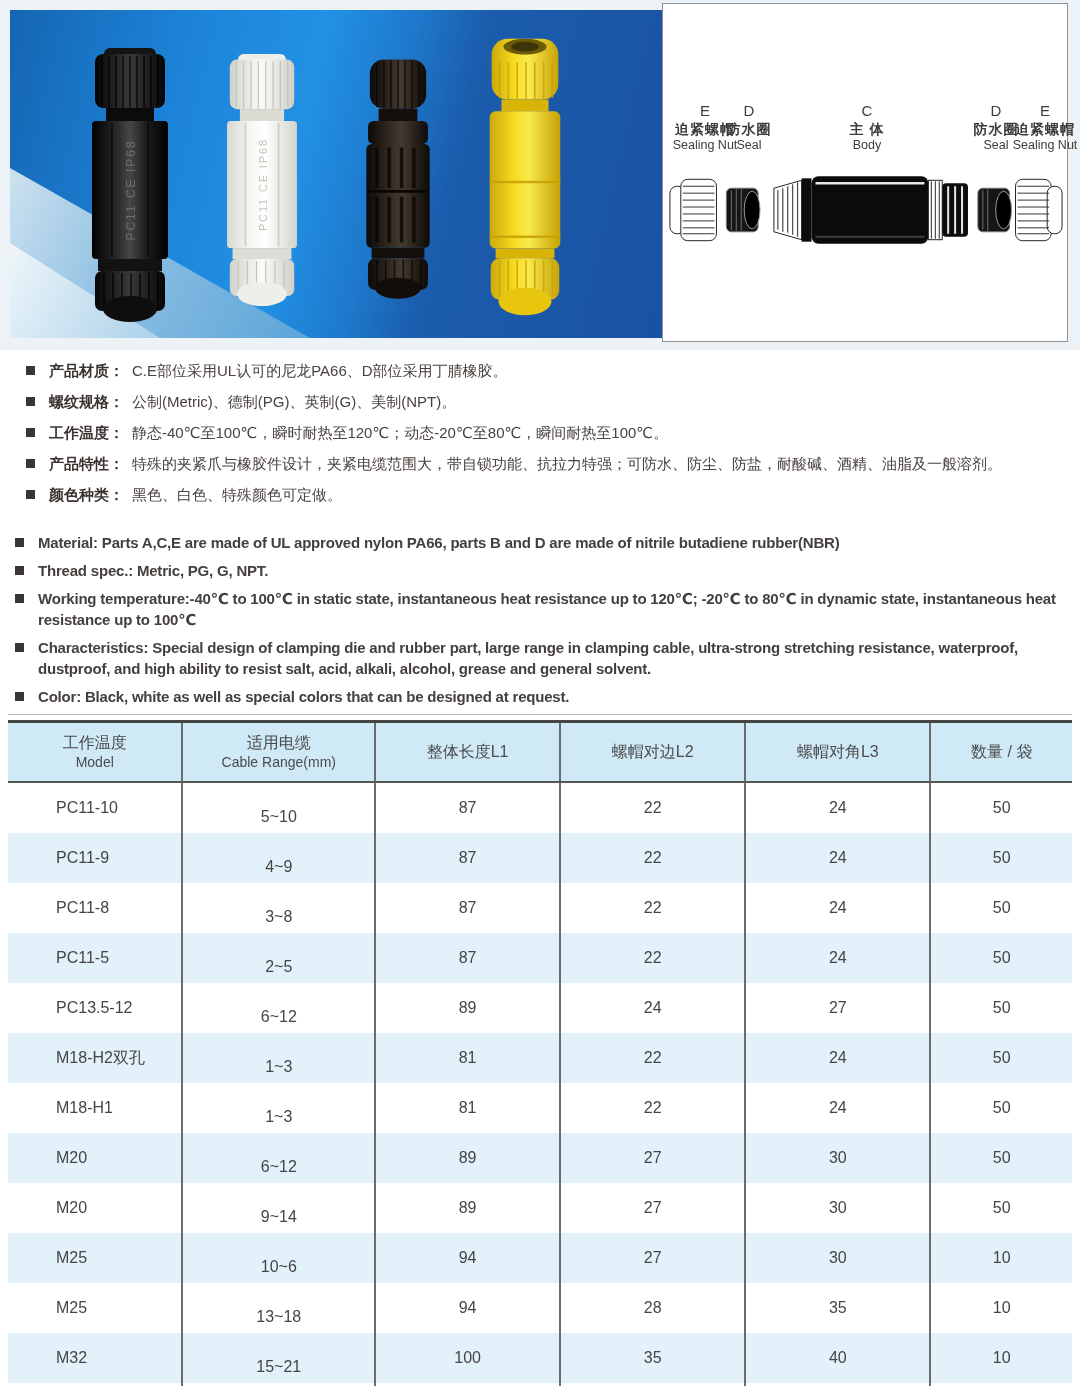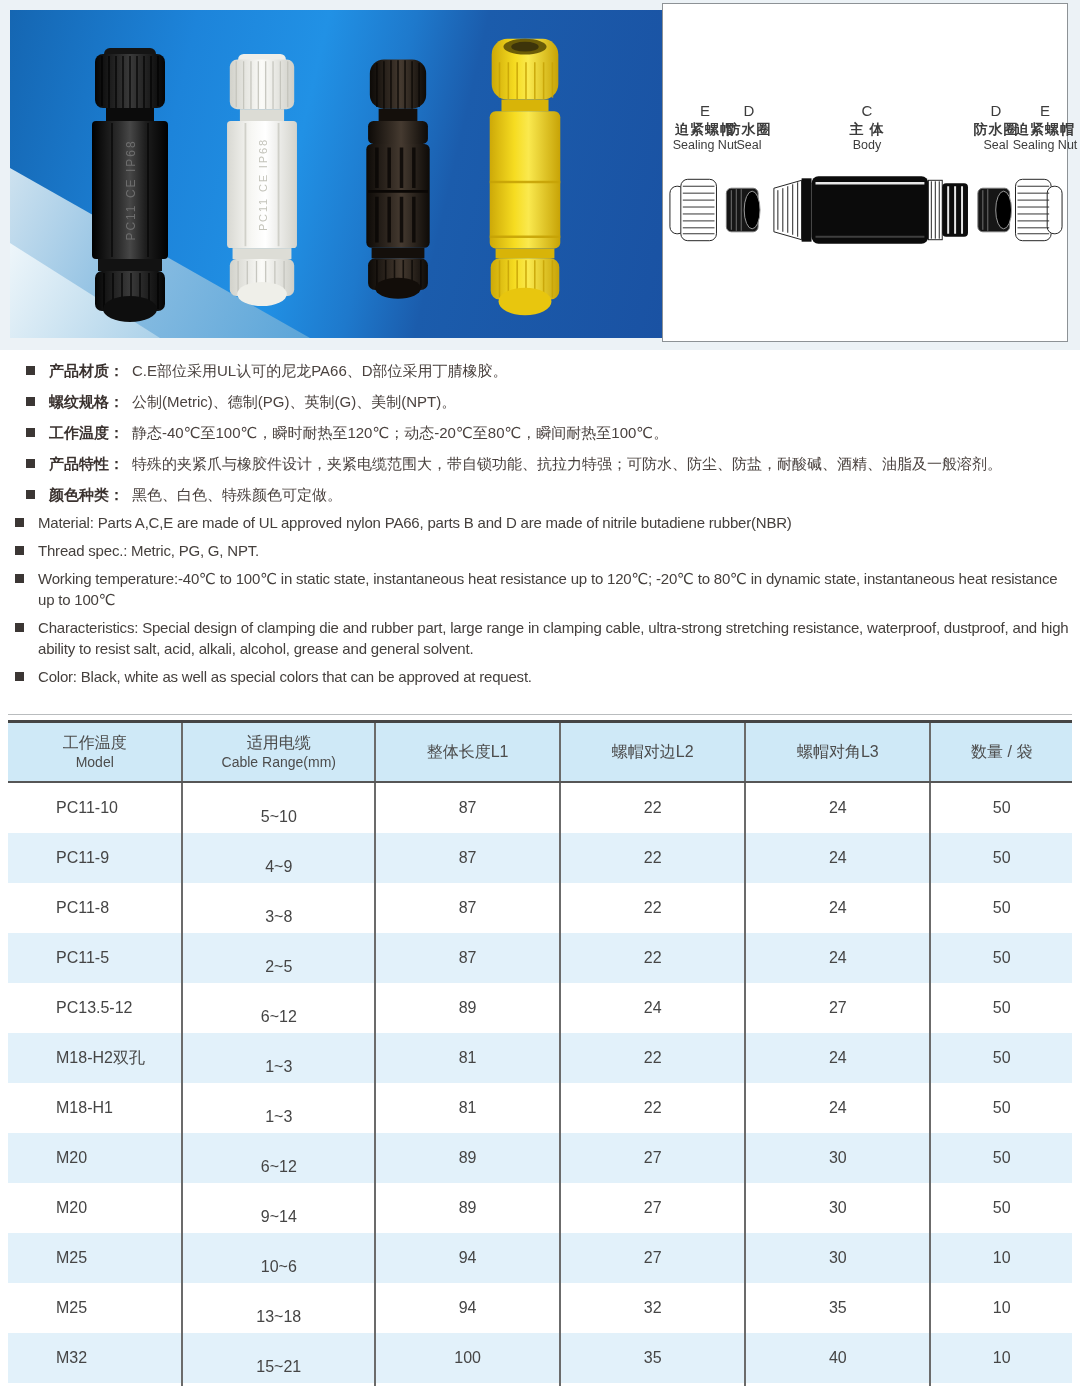--- a/index.html
+++ b/index.html
@@ -29,21 +29,21 @@
   .part-en{font-size:12.5px;}
   .part:nth-child(1){left:-6px;width:96px;}
   .part:nth-child(2){left:52px;width:68px;}
   .part:nth-child(3){left:158px;width:92px;}
   .part:nth-child(4){left:298px;width:70px;}
   .part:nth-child(5){left:334px;width:96px;}
   .exploded-svg{position:absolute;left:0;top:160px;width:404px;height:92px;}
 
   
   .specs-cn{position:absolute;left:26px;top:360px;width:1058px;}
-  .specs-en{position:absolute;left:15px;top:512px;width:1060px;}
+  .specs-en{position:absolute;left:15px;top:532px;width:1060px;font-weight:bold;}
   .spec-row{display:flex;align-items:flex-start;margin-bottom:10px;font-size:15px;line-height:21px;}
   .specs-en .spec-row{margin-bottom:7px;font-size:15px;line-height:21px;}
   .sq{flex:0 0 auto;width:9px;height:9px;background:#3b3634;margin:6px 14px 0 0;}
   .spec-label{font-weight:bold;white-space:nowrap;margin-right:8px;color:#3b3330;}
   .spec-text{color:#4a423f;}
   .specs-en .spec-text{color:#45403d;}
   .spec-row.wide .spec-text{letter-spacing:-0.2px;}
 
   
   .table-wrap{position:absolute;left:8px;top:714px;width:1064px;}
@@ -320,21 +320,21 @@
     <span class="spec-text">Working temperature:-40℃ to 100℃ in static state, instantaneous heat resistance up to 120℃; -20℃ to 80℃ in dynamic state, instantaneous heat resistance up to 100℃</span>
   </div>
 
   <div class="spec-row wide">
     <span class="sq"></span>
     <span class="spec-text">Characteristics: Special design of clamping die and rubber part, large range in clamping cable, ultra-strong  stretching  resistance, waterproof, dustproof, and high ability to resist salt, acid, alkali, alcohol, grease and general solvent.</span>
   </div>
 
   <div class="spec-row wide">
     <span class="sq"></span>
-    <span class="spec-text">Color: Black, white as well as special colors that can be approved at request.</span>
+    <span class="spec-text">Color: Black, white as well as special colors that can be designed at request.</span>
   </div>
 </div>
 
   <div class="table-wrap">
     <div class="table-topline"></div>
     <table class="spec">
       <colgroup>
         <col class="col1">
           <col class="col2">
           <col class="col3">
@@ -454,21 +454,21 @@
     <td>94</td>
     <td>27</td>
     <td>30</td>
     <td>10</td>
   </tr>
 
   <tr>
     <td>M25</td>
     <td>13~18</td>
     <td>94</td>
-    <td>32</td>
+    <td>28</td>
     <td>35</td>
     <td>10</td>
   </tr>
 
   <tr>
     <td>M32</td>
     <td>15~21</td>
     <td>100</td>
     <td>35</td>
     <td>40</td>

